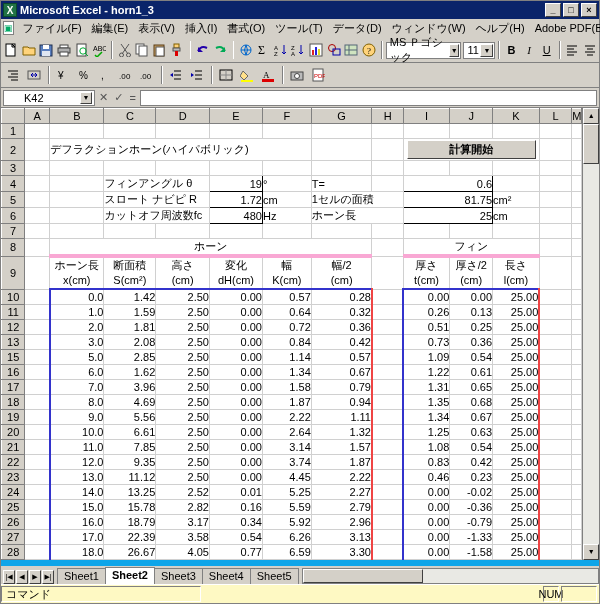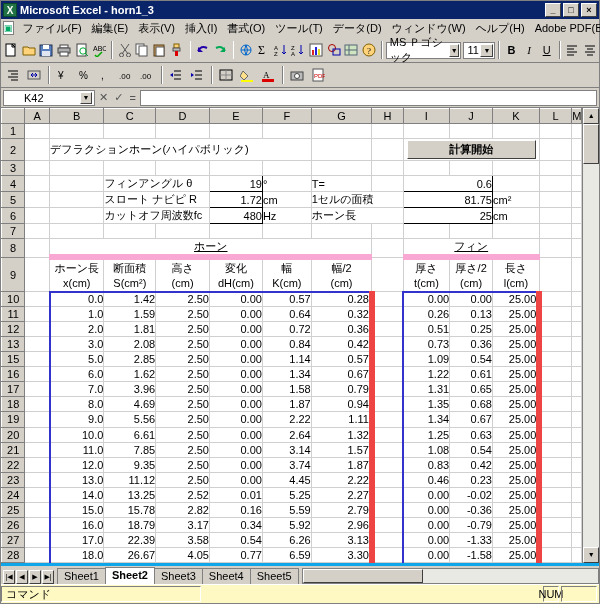--- a/index.html
+++ b/index.html
@@ -59,36 +59,36 @@
     text-align:center;font-weight:normal;font-size:11px;box-sizing:border-box;}
   .corner{width:24px;height:15px;background:#d4d0c8;border:1px solid #fff;border-right-color:#808080;border-bottom-color:#808080;box-sizing:border-box;}
   .rowhead{width:24px;height:15px;background:#d4d0c8;border:1px solid #fff;border-right-color:#808080;border-bottom-color:#808080;
     text-align:center;font-size:11px;box-sizing:border-box;}
   .cell{height:15px;border-right:1px solid #d0d0d0;border-bottom:1px solid #d0d0d0;
     overflow:hidden;white-space:nowrap;padding:0 2px;box-sizing:border-box;background:#fff;}
   .r{text-align:right;}
   .c{text-align:center;}
   .l{text-align:left;}
   .bx-l{border-left:2px solid #3333cc;}
-  .bx-r{border-right:6px solid #ef4444;text-align:right;}
+  .bx-r{border-right:2px solid #ef4444;text-align:right;}
   .bx-t{border-top:2px solid #3333cc;}
-  .ul{border-bottom:6px solid #f9a8d4;text-decoration:underline;}
+  .ul{border-bottom:4px solid #f9a8d4;}
   .boxed{border:1px solid #000;}
   .btn3d{background:#d4d0c8;border:1px solid #fff;border-right-color:#404040;border-bottom-color:#404040;
     text-align:center;font-size:11px;line-height:17px;height:19px;box-sizing:border-box;}
 
   
   .vscroll{width:16px;background:#d4d0c8;border-left:1px solid #808080;display:flex;flex-direction:column;}
   .sbtn{height:16px;background:#d4d0c8;border:1px solid #fff;border-right-color:#404040;border-bottom-color:#404040;
     font-size:7px;line-height:14px;text-align:center;box-sizing:border-box;}
   .strack{flex:1;background:#e9e9e4;}
   .sthumb{height:40px;background:#d4d0c8;border:1px solid #fff;border-right-color:#404040;border-bottom-color:#404040;box-sizing:border-box;}
 
   
-  .tabsrow{height:18px;background:#d4d0c8;display:flex;align-items:flex-end;border-top:3px solid #0ea5e9;}
+  .tabsrow{height:18px;background:#d4d0c8;display:flex;align-items:flex-end;border-top:6px solid #0ea5e9;}
   .navbtns{display:flex;align-items:center;padding:0 2px;}
   .navbtn{width:12px;height:14px;background:#d4d0c8;border:1px solid #fff;border-right-color:#404040;border-bottom-color:#404040;
     font-size:7px;line-height:12px;text-align:center;box-sizing:border-box;margin-right:1px;}
   .tab{height:15px;padding:0 6px;font-size:11px;line-height:15px;background:#d4d0c8;border:1px solid #808080;border-bottom:none;margin-right:-1px;}
   .tab.active{background:#fff;font-weight:bold;height:16px;}
   .hscrollzone{flex:1;display:flex;align-items:flex-end;}
   .hsb{height:14px;flex:1;background:#e9e9e4;border:1px solid #808080;margin-left:4px;display:flex;}
   .hsb .hthumb{width:120px;background:#d4d0c8;border:1px solid #fff;border-right-color:#404040;border-bottom-color:#404040;box-sizing:border-box;}
 
   

